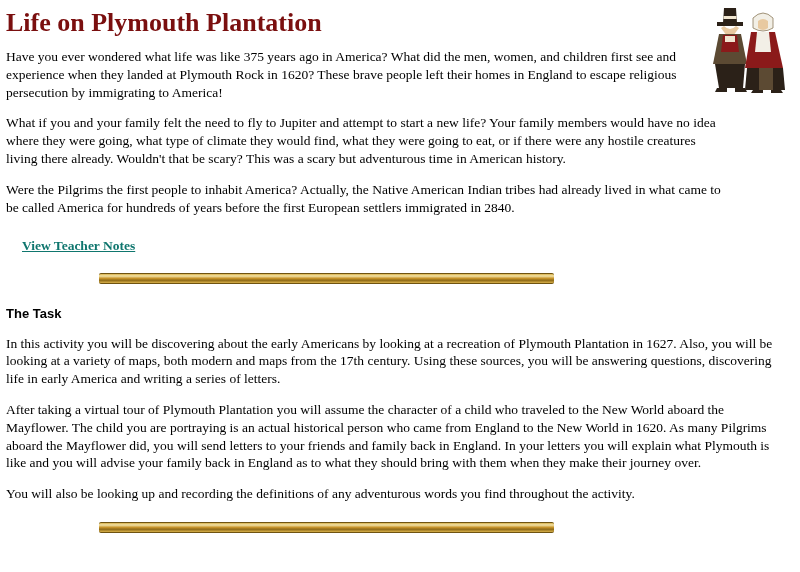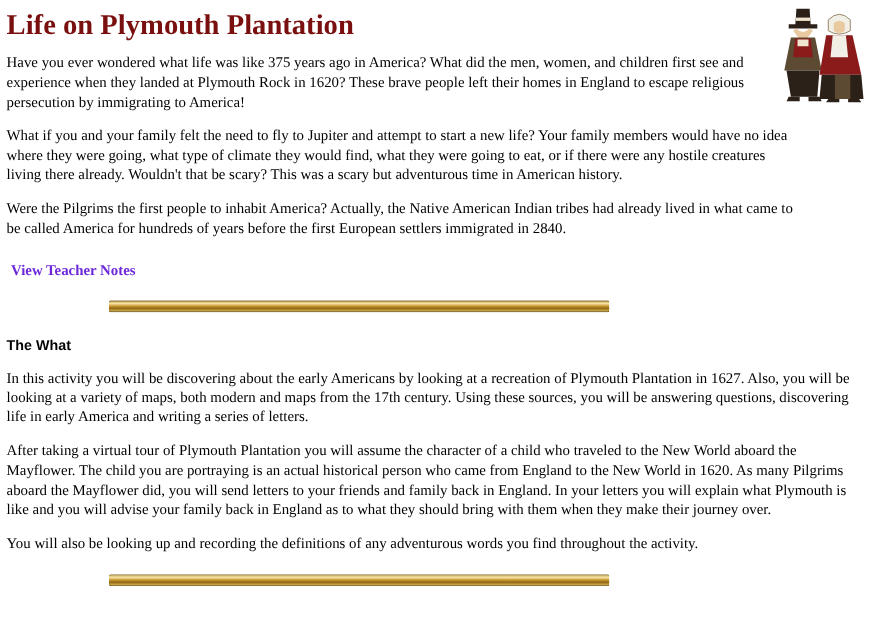--- a/index.html
+++ b/index.html
@@ -32,25 +32,26 @@
   .intro-block {
     width: 715px;
     font-family: Liberation Serif, serif;
   }
   p.para {
     margin: 0 0 13px 0;
     line-height: 1.32;
     text-align: left;
   }
   .teacher-link {
-    color: #6d28d9;
+    color: #0f766e;
+    text-decoration: underline;
     font-weight: bold;
     font-size: 13.5px;
     display: inline-block;
-    margin: 8px 0 0 4px;
+    margin: 8px 0 0 16px;
     cursor: pointer;
   }
   .divider-wrap {
     text-align: center;
     margin: 18px 0 18px 0;
     width: 640px;
   }
   .divider {
     display: inline-block;
     width: 455px;
@@ -126,21 +127,21 @@
     <p class="para">What if you and your family felt the need to fly to Jupiter and attempt to start a new life? Your family members would have no idea where they were going, what type of climate they would find, what they were going to eat, or if there were any hostile creatures living there already. Wouldn't that be scary? This was a scary but adventurous time in American history.</p>
     <p class="para">Were the Pilgrims the first people to inhabit America? Actually, the Native American Indian tribes had already lived in what came to be called America for hundreds of years before the first European settlers immigrated in 2840.</p>
   </div>
 
   <a class="teacher-link">View Teacher Notes</a>
 
   <div class="divider-wrap">
     <span class="divider"></span>
   </div>
 
-  <h2 class="section">The What</h2>
+  <h2 class="section">The Task</h2>
 
   <div class="body-block">
     <p class="para">In this activity you will be discovering about the early Americans by looking at a recreation of Plymouth Plantation in 1627. Also, you will be looking at a variety of maps, both modern and maps from the 17th century. Using these sources, you will be answering questions, discovering life in early America and writing a series of letters.</p>
     <p class="para">After taking a virtual tour of Plymouth Plantation you will assume the character of a child who traveled to the New World aboard the Mayflower. The child you are portraying is an actual historical person who came from England to the New World in 1620. As many Pilgrims aboard the Mayflower did, you will send letters to your friends and family back in England. In your letters you will explain what Plymouth is like and you will advise your family back in England as to what they should bring with them when they make their journey over.</p>
     <p class="para">You will also be looking up and recording the definitions of any adventurous words you find throughout the activity.</p>
   </div>
 
   <div class="divider-wrap">
     <span class="divider"></span>
   </div>

